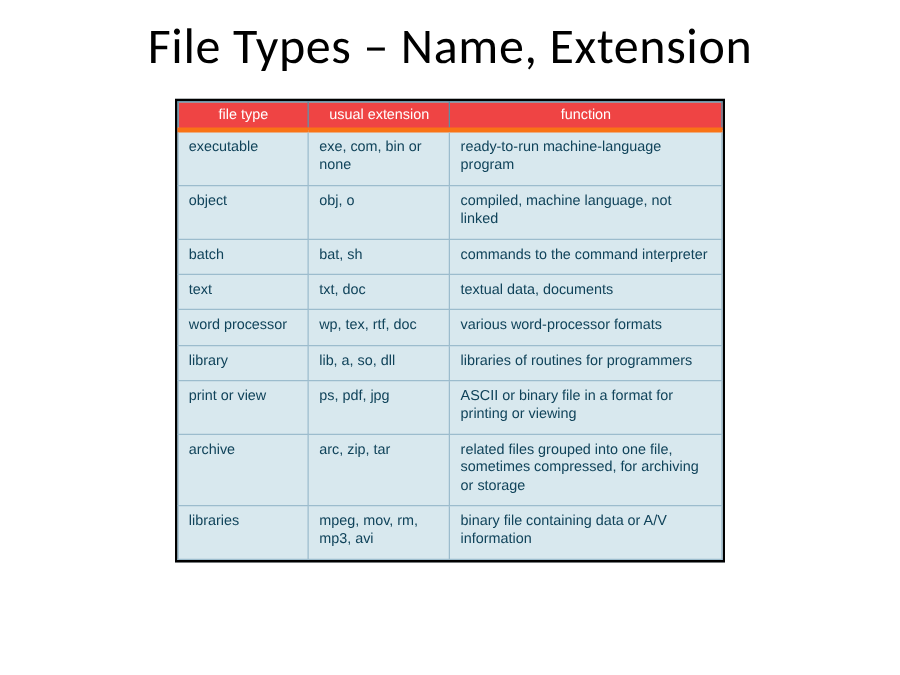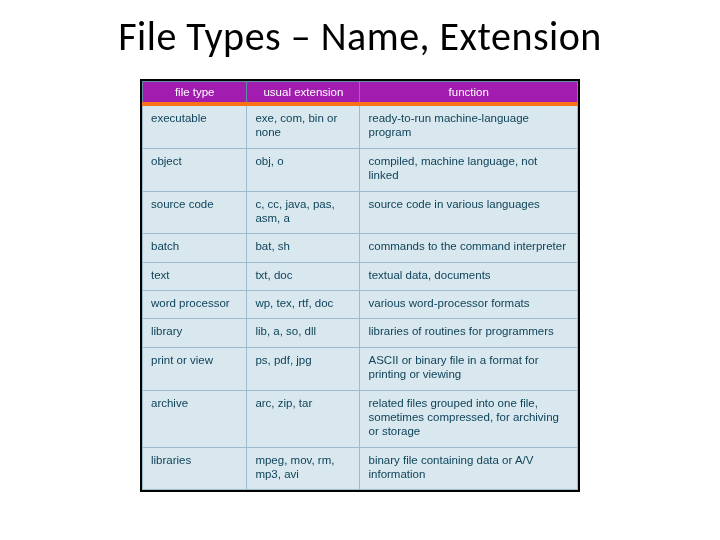--- a/index.html
+++ b/index.html
@@ -26,21 +26,21 @@
     background: #d8e8ee;
   }
   table {
     width: 100%;
     border-collapse: collapse;
     font-family: Arial, Helvetica, sans-serif;
     font-size: 11.5px;
     color: #10435a;
   }
   thead th {
-    background: #a21caf;
+    background: #ef4444;
     color: #fff;
     font-weight: 400;
     padding: 4px 6px;
     border: 1px solid #5a8fa6;
     font-size: 11.5px;
     margin-top: 32px;
   }
   tbody td {
     border: 1px solid #9cbccd;
     padding: 5px 8px 8px 8px;
@@ -78,25 +78,20 @@
           <td>executable</td>
           <td>exe, com, bin or none</td>
           <td>ready-to-run machine-language program</td>
         </tr>
         <tr>
           <td>object</td>
           <td>obj, o</td>
           <td>compiled, machine language, not linked</td>
         </tr>
         <tr>
-          <td>source code</td>
-          <td>c, cc, java, pas, asm, a</td>
-          <td>source code in various languages</td>
-        </tr>
-        <tr>
           <td>batch</td>
           <td>bat, sh</td>
           <td>commands to the command interpreter</td>
         </tr>
         <tr>
           <td>text</td>
           <td>txt, doc</td>
           <td>textual data, documents</td>
         </tr>
         <tr>

